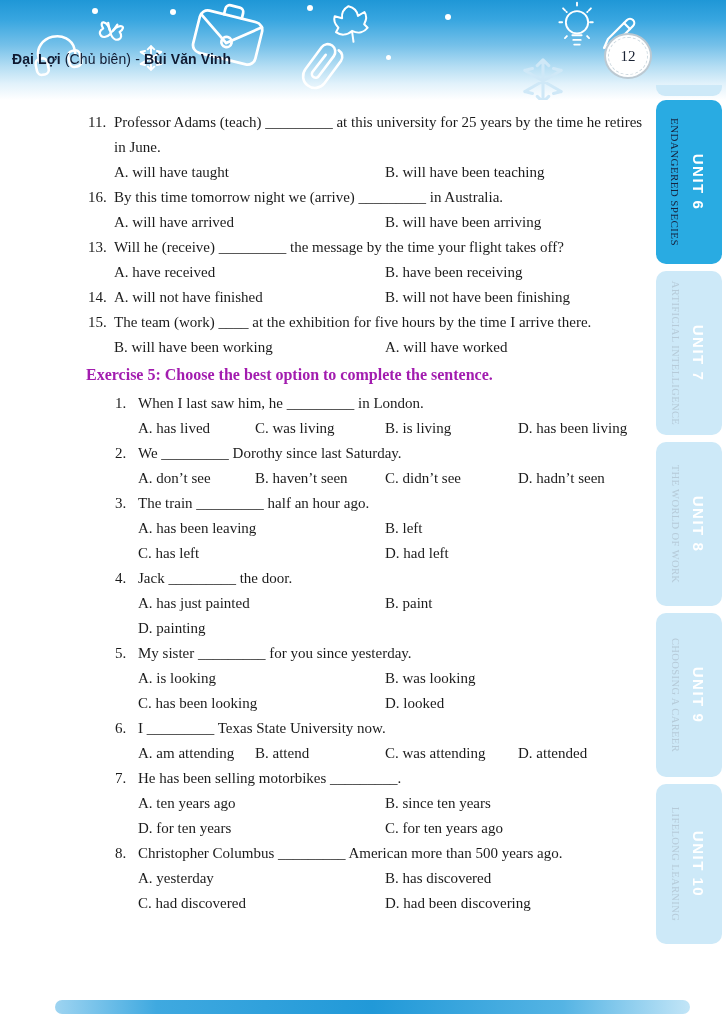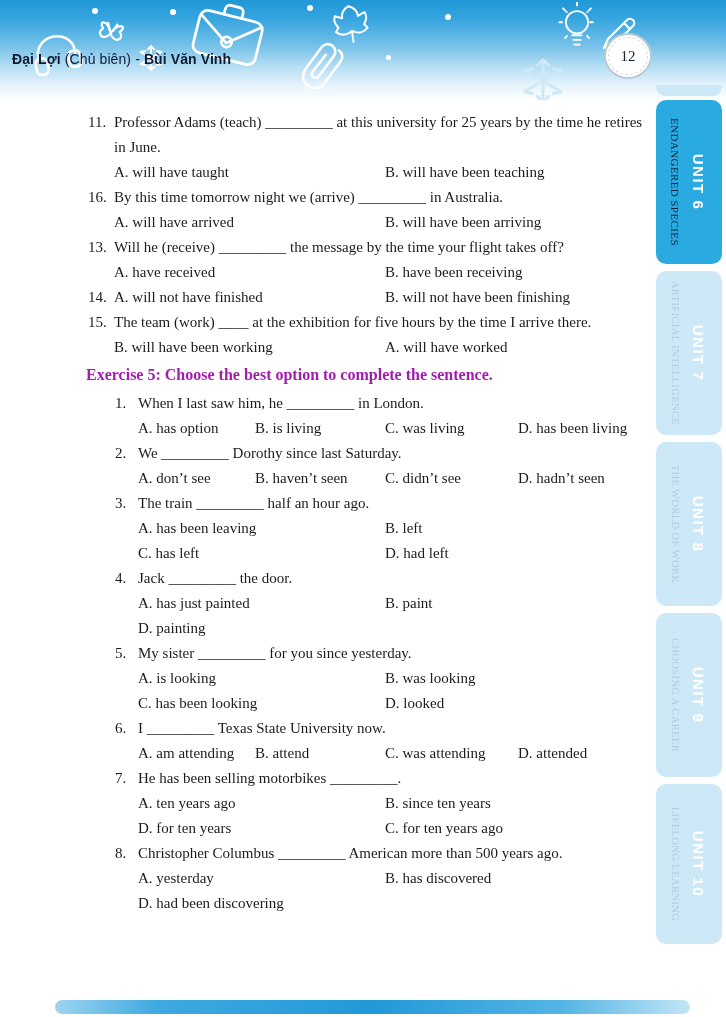--- a/index.html
+++ b/index.html
@@ -241,23 +241,23 @@
         </div>
       </li>
     </ol>
   <h2 class="exercise-heading" style="color: #a21caf;">Exercise 5: Choose the best option to complete the sentence.</h2>
   <ol class="q-list part2" id="list-ex5">
       <li class="q-item">
         <span class="q-num">1.</span>
         <div class="q-body">
           <div class="q-text">When I last saw him, he _________ in London.</div>
           <div class="opts row-4">
-            <span class="opt">A. has option</span>
+            <span class="opt">A. has lived</span>
+            <span class="opt">C. was living</span>
             <span class="opt">B. is living</span>
-            <span class="opt">C. was living</span>
             <span class="opt">D. has been living</span>
           </div>
         </div>
       </li>
       <li class="q-item">
         <span class="q-num">2.</span>
         <div class="q-body">
           <div class="q-text">We _________ Dorothy since last Saturday.</div>
           <div class="opts row-4">
             <span class="opt">A. don’t see</span>
@@ -326,20 +326,21 @@
           </div>
         </div>
       </li>
       <li class="q-item">
         <span class="q-num">8.</span>
         <div class="q-body">
           <div class="q-text">Christopher Columbus _________ American more than 500 years ago.</div>
           <div class="opts grid-2x2">
             <span class="opt">A. yesterday</span>
             <span class="opt">B. has discovered</span>
+            <span class="opt">C. had discovered</span>
             <span class="opt">D. had been discovering</span>
           </div>
         </div>
       </li>
     </ol>
 </main>
 
 <div class="footer-bar"></div>
 
 </body></html>

